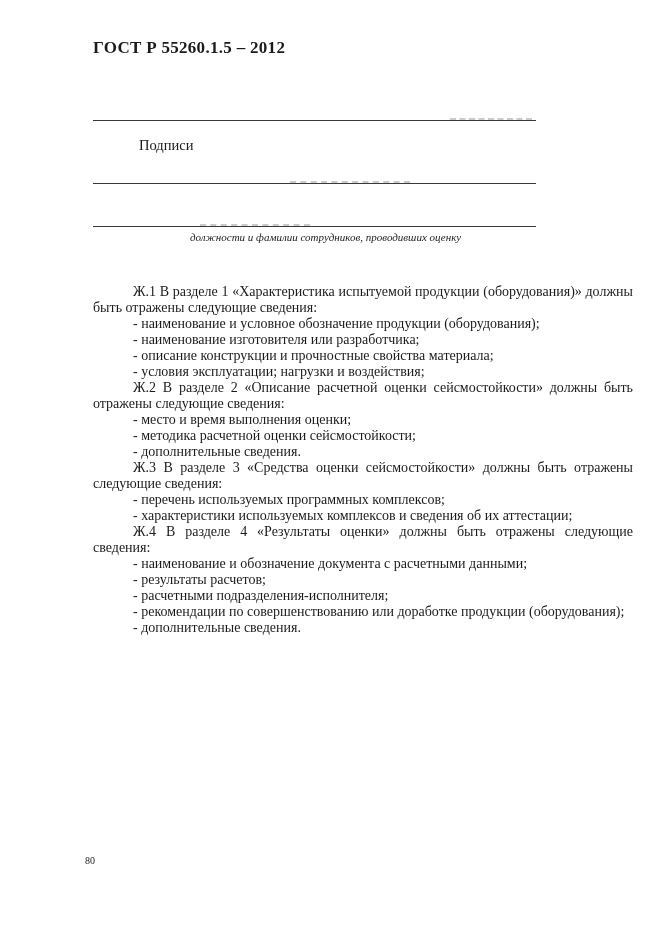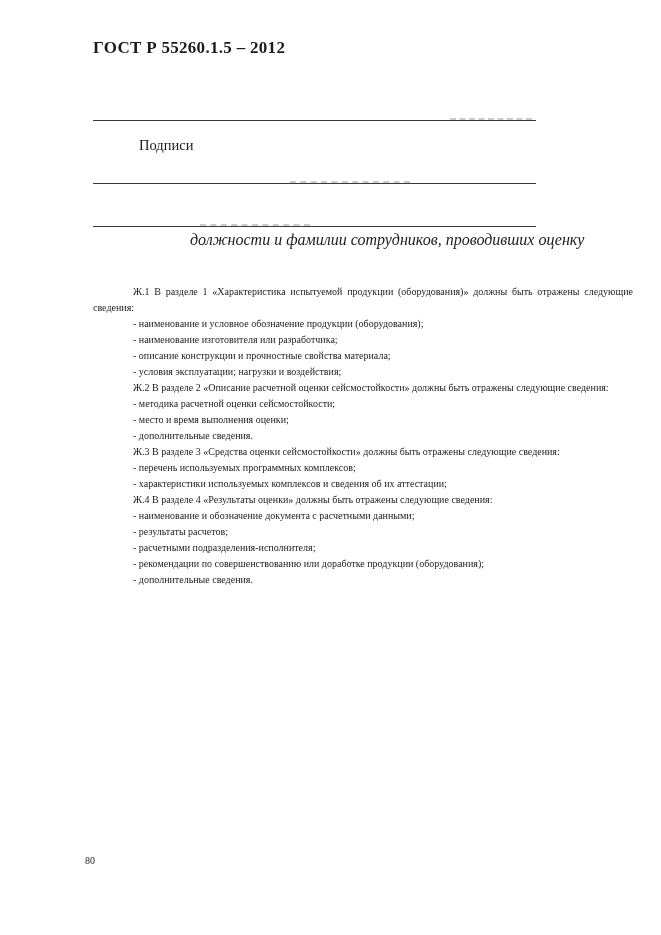--- a/index.html
+++ b/index.html
@@ -50,30 +50,30 @@
     position: absolute;
     left: 93px;
     top: 137px;
     font-size: 14.5px;
     margin-left: 46px;
   }
   .sig-caption {
     position: absolute;
     left: 190px;
     top: 231px;
-    font-size: 16px;
+    font-size: 11px;
     font-style: italic;
     white-space: nowrap;
   }
   .body-text {
     position: absolute;
     left: 93px;
     top: 284px;
     width: 540px;
-    font-size: 10px;
+    font-size: 14px;
     line-height: 16px;
     text-align: justify;
   }
   .body-text .p {
     text-indent: 40px;
   }
   .page-number {
     position: absolute;
     left: 85px;
     top: 855px;
@@ -100,22 +100,22 @@
 
   <div class="sig-caption">должности и фамилии сотрудников, проводивших оценку</div>
 
   <div class="body-text">
     <div class="p">Ж.1 В разделе 1 «Характеристика испытуемой продукции (оборудования)» должны быть отражены следующие сведения:</div>
     <div class="p">- наименование и условное обозначение продукции (оборудования);</div>
     <div class="p">- наименование изготовителя или разработчика;</div>
     <div class="p">- описание конструкции и прочностные свойства материала;</div>
     <div class="p">- условия эксплуатации; нагрузки и воздействия;</div>
     <div class="p">Ж.2 В разделе 2 «Описание расчетной оценки сейсмостойкости» должны быть отражены следующие сведения:</div>
+    <div class="p">- место и время выполнения оценки;</div>
     <div class="p">- методика расчетной оценки сейсмостойкости;</div>
-    <div class="p">- место и время выполнения оценки;</div>
     <div class="p">- дополнительные сведения.</div>
     <div class="p">Ж.3 В разделе 3 «Средства оценки сейсмостойкости» должны быть отражены следующие сведения:</div>
     <div class="p">- перечень используемых программных комплексов;</div>
     <div class="p">- характеристики используемых комплексов и сведения об их аттестации;</div>
     <div class="p">Ж.4 В разделе 4 «Результаты оценки» должны быть отражены следующие сведения:</div>
     <div class="p">- наименование и обозначение документа с расчетными данными;</div>
     <div class="p">- результаты расчетов;</div>
     <div class="p">- расчетными подразделения-исполнителя;</div>
     <div class="p">- рекомендации по совершенствованию или доработке продукции (оборудования);</div>
     <div class="p">- дополнительные сведения.</div>

